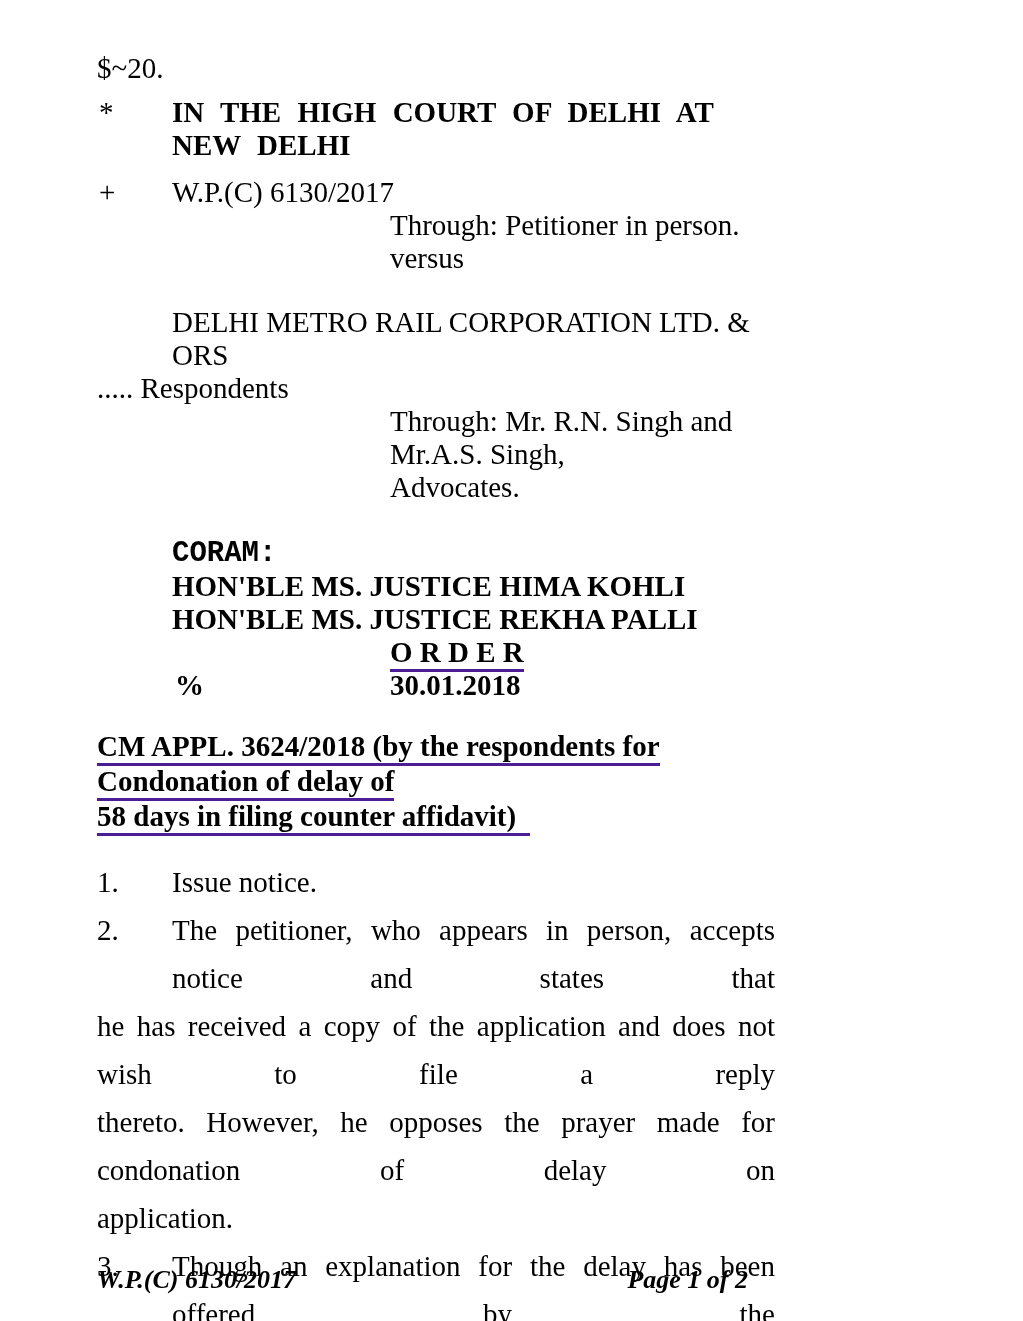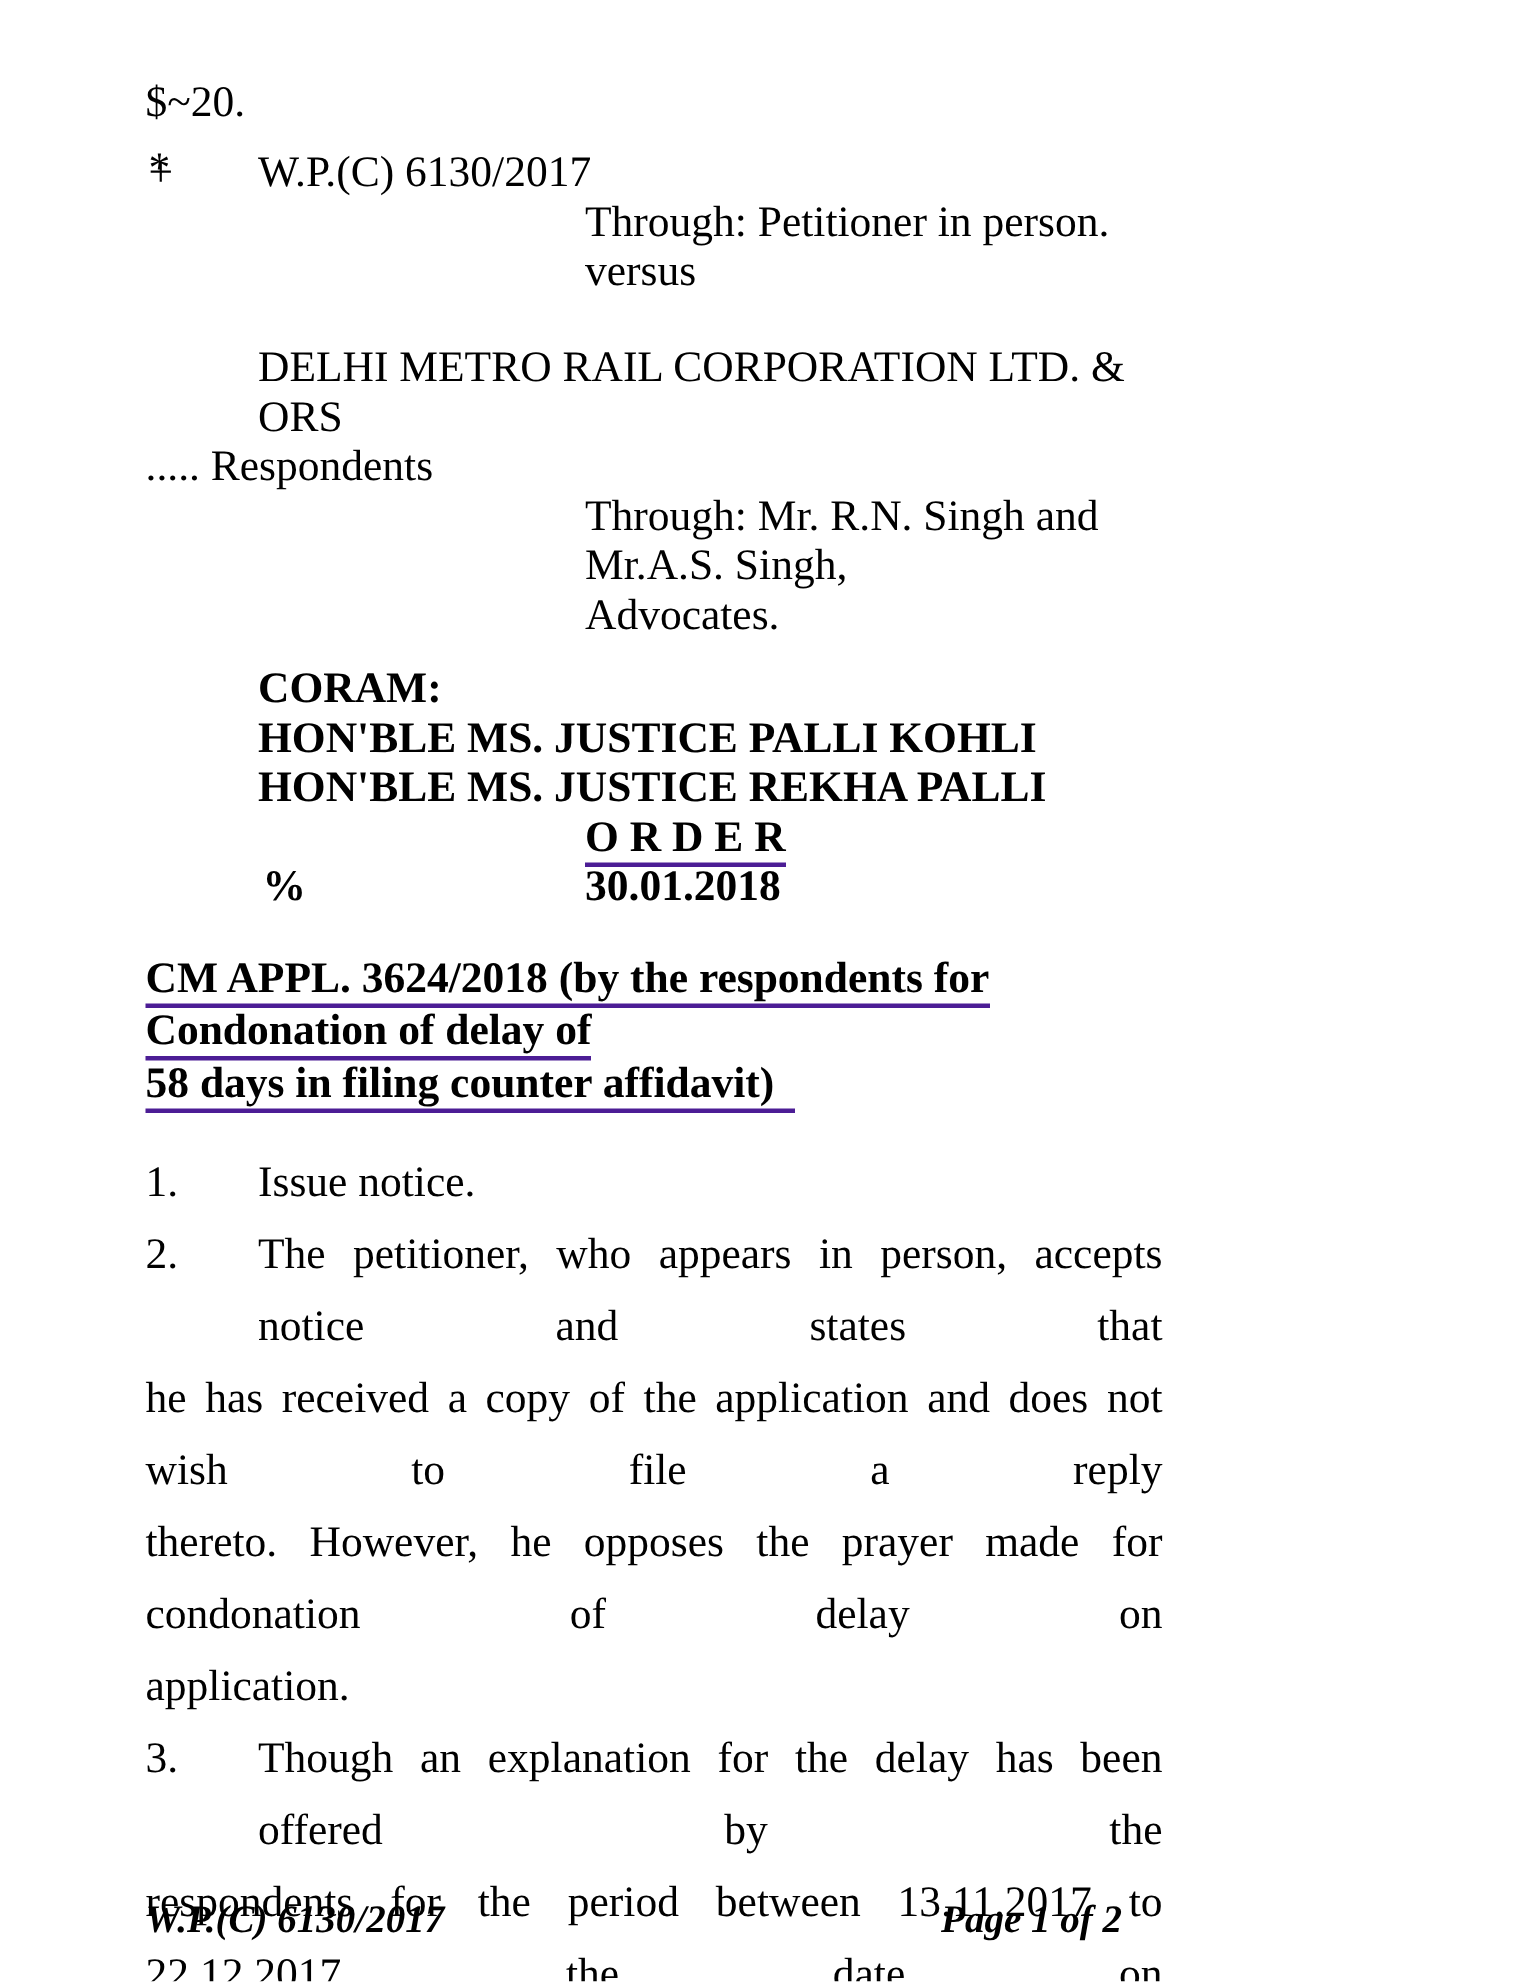--- a/index.html
+++ b/index.html
@@ -28,21 +28,21 @@
   .pet-row {
     margin-top: 16px;
     display: flex;
     justify-content: space-between;
     padding-left: 75px;
     padding-right: 52px;
   }
   .versus-row { }
   .respname-row { margin-top: 31px; }
   .resp-label-row { padding-right: 45px; }
-  .coram-row { margin-top: 16px; }
+  .coram-row { margin-top: 33px; font-family: Liberation Mono, monospace; }
   .uline { border-bottom: 3px solid #4c1d95; padding-bottom: 1px; }
   .uline-ext { padding-right: 14px; }
   .date-row { position: relative; padding-left: 293px; }
   .pct { position: absolute; left: 78px; top: 0; }
   .cm-heading { margin-top: 27px; line-height: 35px; font-weight: bold; }
   .para { margin-top: 0; }
   .para1 { margin-top: 24px; }
   .pline { position: relative; line-height: 48px; }
   .pfirst { padding-left: 75px; }
   .pnum { position: absolute; left: 0; top: 0; }
@@ -63,20 +63,21 @@
 </style>
 </head>
 <body>
 
 <div class="page">
 
   <div class="line case-ref">$~20.</div>
 
   <div class="line symrow court-row">
     <span class="sym">*</span>
+    <span class="b court-title">IN THE HIGH COURT OF DELHI AT NEW DELHI</span>
   </div>
 
   <div class="line symrow caseno-row">
     <span class="sym">+</span>
     <span>W.P.(C) 6130/2017</span>
   </div>
 
 
   <div class="line ind2">Through: Petitioner in person.</div>
 
@@ -85,21 +86,21 @@
   <div class="line ind1 respname-row">DELHI METRO RAIL CORPORATION LTD. &amp; ORS</div>
 
   <div class="line resp-label-row">..... Respondents</div>
 
   <div class="line ind2">Through: Mr. R.N. Singh and Mr.A.S. Singh,</div>
 
   <div class="line ind2">Advocates.</div>
 
   <div class="line ind1 b coram-row">CORAM:</div>
 
-  <div class="line ind1 b">HON'BLE MS. JUSTICE PALLI KOHLI</div>
+  <div class="line ind1 b">HON'BLE MS. JUSTICE HIMA KOHLI</div>
 
   <div class="line ind1 b">HON'BLE MS. JUSTICE REKHA PALLI</div>
 
   <div class="line ind2">
     <span class="b uline">O R D E R</span>
   </div>
 
   <div class="line date-row">
     <span class="b pct">%</span>
     <span class="b">30.01.2018</span>

